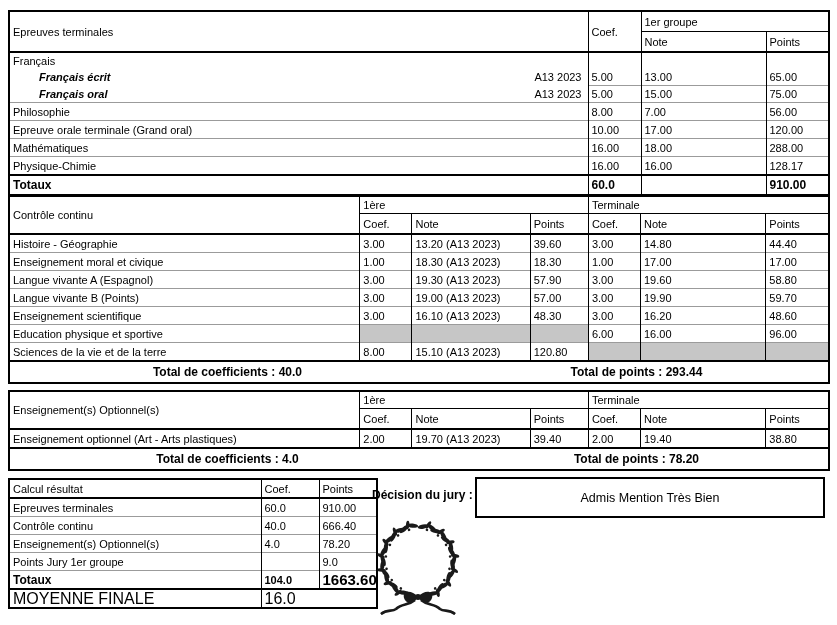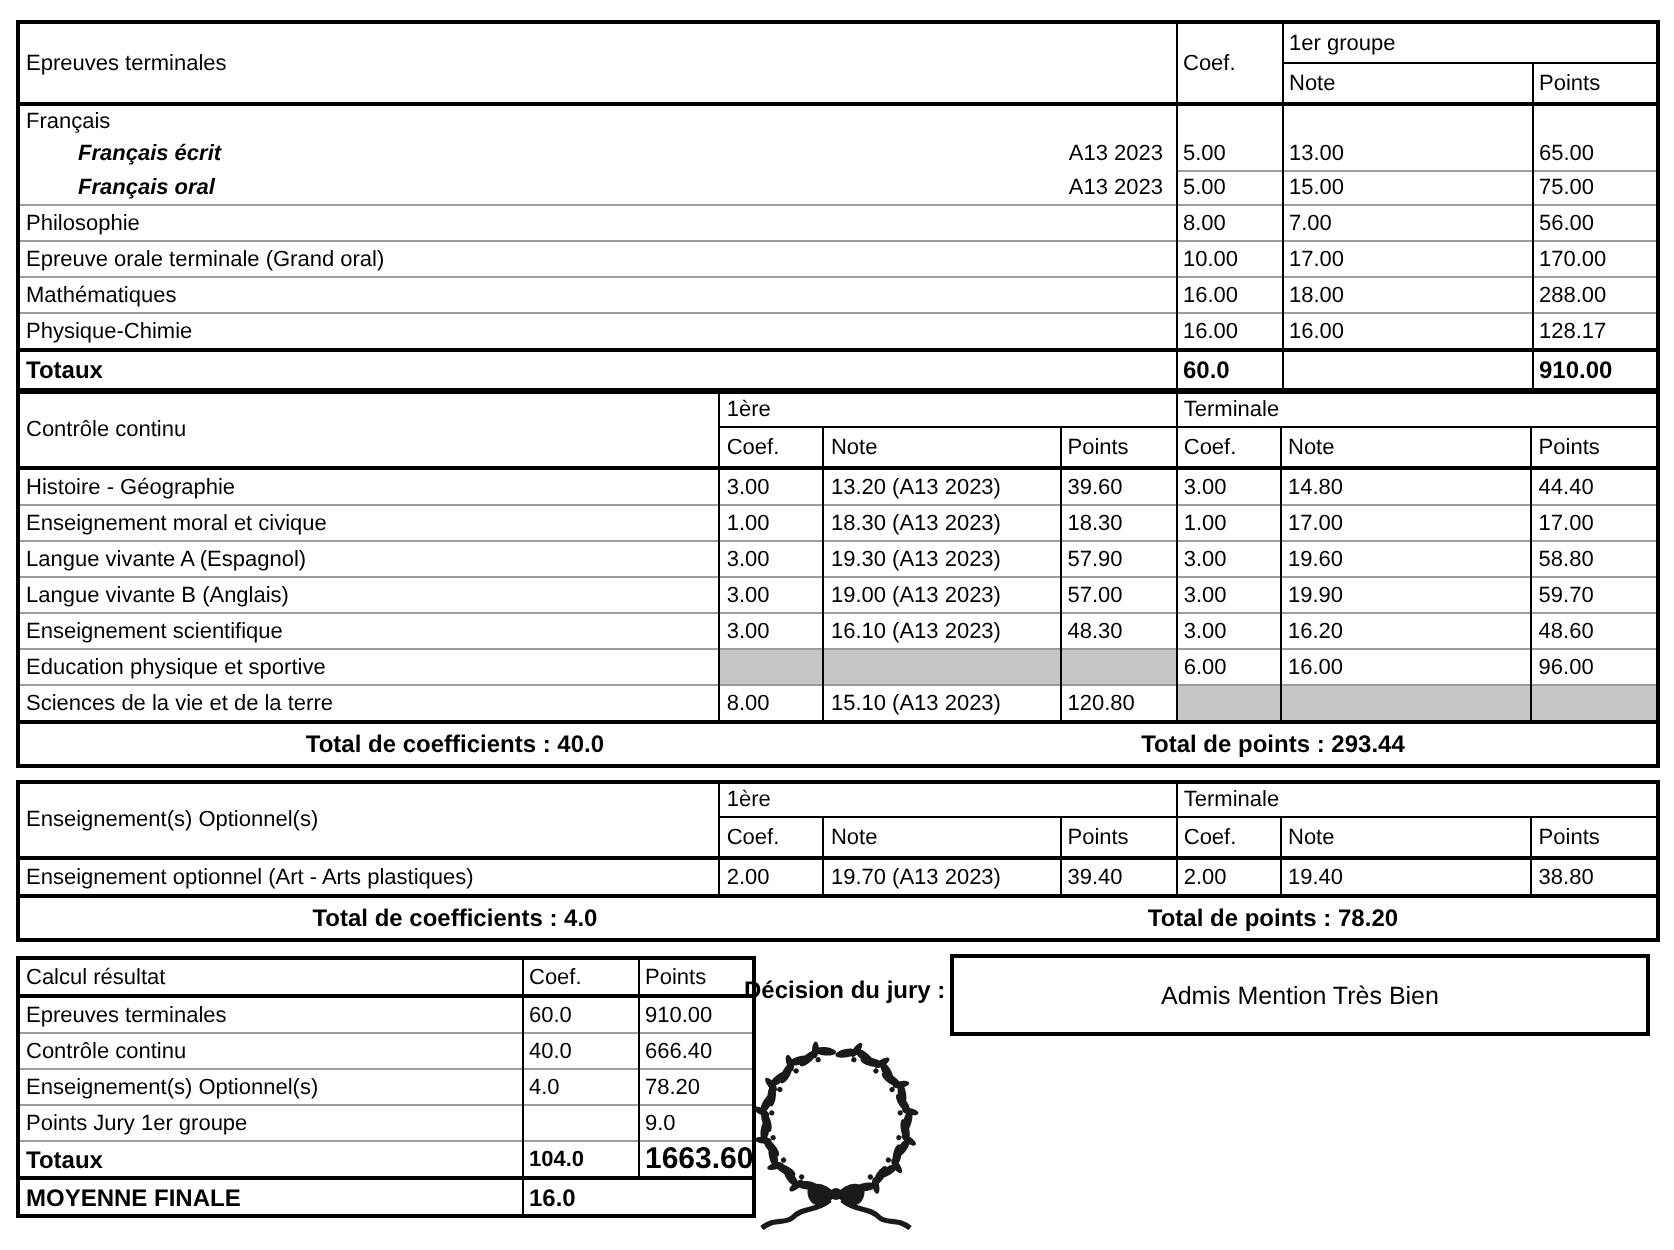--- a/index.html
+++ b/index.html
@@ -92,21 +92,21 @@
     <tr class="rt">
       <td class="h17">Philosophie</td>
       <td class="bl num pr-coef1">8.00</td>
       <td class="bl num pr-note1">7.00</td>
       <td class="bl num">56.00</td>
     </tr>
     <tr class="rt">
       <td class="h17">Epreuve orale terminale (Grand oral)</td>
       <td class="bl num pr-coef1">10.00</td>
       <td class="bl num pr-note1">17.00</td>
-      <td class="bl num">170.00</td>
+      <td class="bl num">120.00</td>
     </tr>
     <tr class="rt">
       <td class="h17">Mathématiques</td>
       <td class="bl num pr-coef1">16.00</td>
       <td class="bl num pr-note1">18.00</td>
       <td class="bl num">288.00</td>
     </tr>
     <tr class="rt">
       <td class="h17">Physique-Chimie</td>
       <td class="bl num pr-coef1">16.00</td>
@@ -167,21 +167,21 @@
     <tr class="rt">
       <td class="h17">Langue vivante A (Espagnol)</td>
       <td class="bl num">3.00</td>
       <td class="bl ctr">19.30 (A13 2023)</td>
       <td class="bl num">57.90</td>
       <td class="bl num">3.00</td>
       <td class="bl ctr">19.60</td>
       <td class="bl num">58.80</td>
     </tr>
     <tr class="rt">
-      <td class="h17">Langue vivante B (Anglais)</td>
+      <td class="h17">Langue vivante B (Points)</td>
       <td class="bl num">3.00</td>
       <td class="bl ctr">19.00 (A13 2023)</td>
       <td class="bl num">57.00</td>
       <td class="bl num">3.00</td>
       <td class="bl ctr">19.90</td>
       <td class="bl num">59.70</td>
     </tr>
     <tr class="rt">
       <td class="h17">Enseignement scientifique</td>
       <td class="bl num">3.00</td>
@@ -287,22 +287,22 @@
       <td class="h17">Points Jury 1er groupe</td>
       <td class="bl num"></td>
       <td class="bl num">9.0</td>
     </tr>
     <tr class="rt" style="font-weight:bold;">
       <td class="h17" style="font-weight:bold; font-size:12px;">Totaux</td>
       <td class="bl num" style="font-weight:bold;">104.0</td>
       <td class="bl num" style="font-weight:bold; font-size:15px;">1663.60</td>
     </tr>
     <tr class="thick-top">
-      <td class="h17" style="font-weight:bold; font-size:12px;">MOYENNE FINALE</td>
-      <td class="bl ctr" colspan="2" style="font-weight:bold; font-size:12px;">16.0</td>
+      <td class="h17" style="font-weight:normal; font-size:16px;">MOYENNE FINALE</td>
+      <td class="bl ctr" colspan="2" style="font-weight:normal; font-size:16px;">16.0</td>
     </tr>
   </tbody>
     </table>
 
   <div class="jury-label">Décision du jury :</div>
   <div class="jury-box">
     <span>Admis Mention Très Bien</span>
   </div>
 
   <svg class="wreath" width="104" height="110" viewBox="0 0 104 110" aria-hidden="true">

